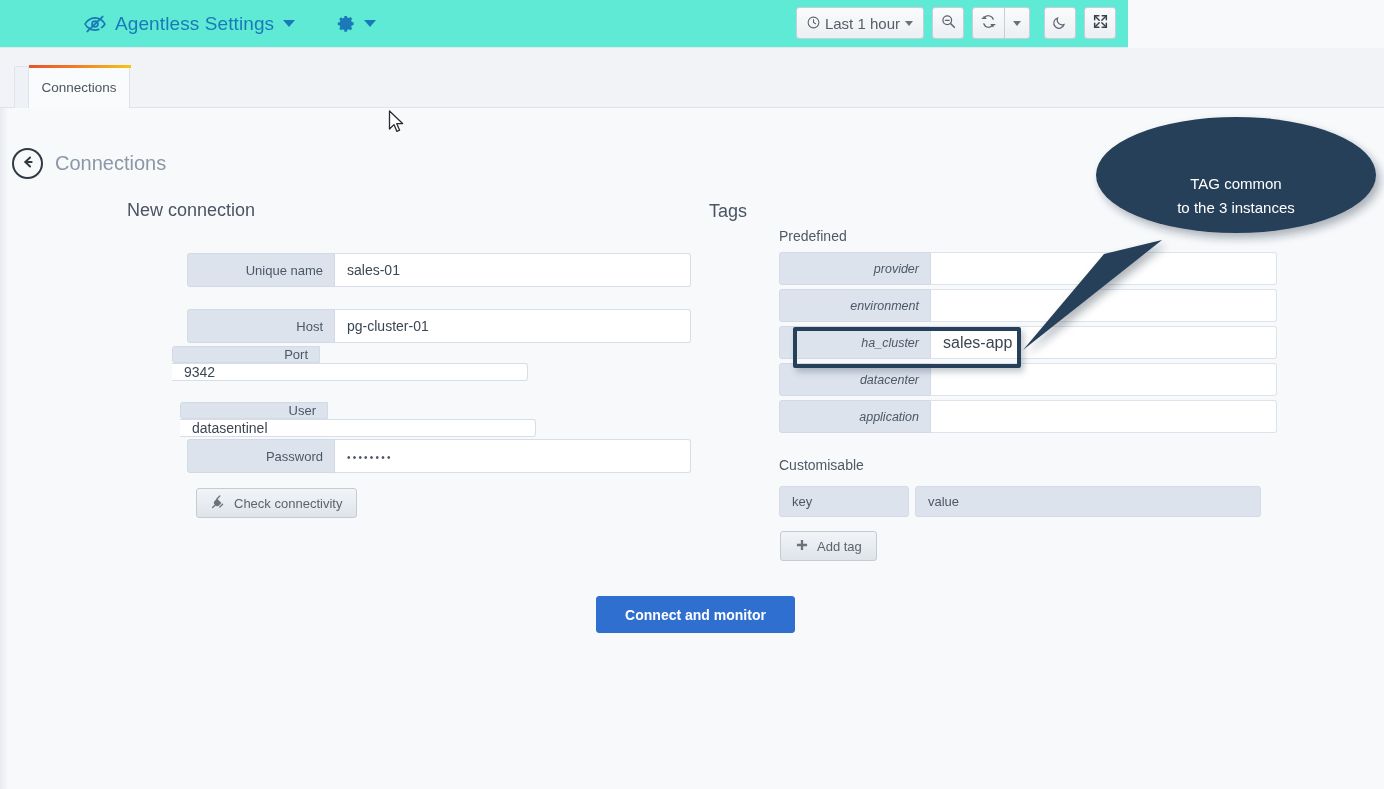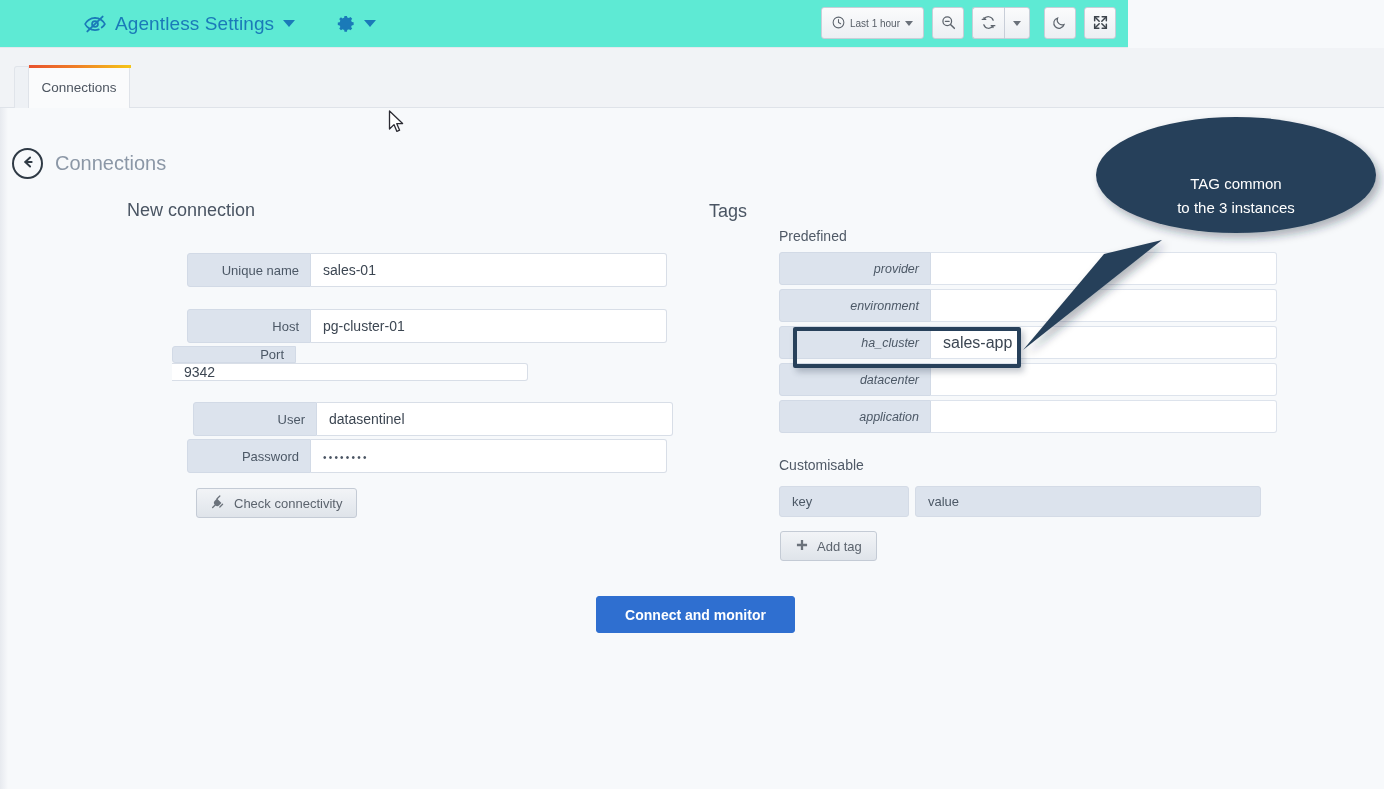--- a/index.html
+++ b/index.html
@@ -25,21 +25,21 @@
   .caret-down {
     width: 0; height: 0; border-left: 6px solid transparent; border-right: 6px solid transparent;
     border-top: 7px solid #1a7ab8;
   }
   .gear-group { display: flex; align-items: center; gap: 8px; margin-left: 42px; cursor: pointer; }
   .gear-icon { width: 19px; height: 19px; display: block; }
 
   .tools { position: absolute; right: 12px; top: 7px; display: flex; align-items: center; gap: 0; }
   .tbtn {
     height: 32px; background: linear-gradient(#fbfbfc, #eceff3);
-    border: 1px solid #c8ced8; color: #565d66; font-size: 10px;
+    border: 1px solid #c8ced8; color: #565d66; font-size: 15px;
     display: flex; align-items: center; justify-content: center;
     padding: 0 10px; border-radius: 3px; cursor: pointer; gap: 5px;
     white-space: nowrap;
   }
   .tgap { width: 8px; }
   .tgap-lg { width: 14px; }
   .tgroup { display: flex; }
   .tgroup .tbtn { border-radius: 0; border-right-width: 0; }
   .tgroup .tbtn:first-child { border-radius: 3px 0 0 3px; }
   .tgroup .tbtn:last-child { border-radius: 0 3px 3px 0; border-right-width: 1px; }
@@ -82,21 +82,21 @@
     width: 31px; height: 31px; border: 2px solid #2f3a45; border-radius: 50%;
     display: flex; align-items: center; justify-content: center; cursor: pointer; background: transparent;
   }
   .crumb-title { font-size: 20px; color: #8b97a6; font-weight: 400; }
 
   .section-title { position: absolute; font-size: 18px; color: #4a5563; font-weight: 400; }
 
   
   .frow { position: absolute; display: flex; height: 34px; }
   .flabel {
-    width: 124px; background: #dce3ed; border: 1px solid #d2dae6; border-radius: 3px 0 0 3px;
+    width: 148px; background: #dce3ed; border: 1px solid #d2dae6; border-radius: 3px 0 0 3px;
     display: flex; align-items: center; justify-content: flex-end;
     padding-right: 11px; font-size: 13px; color: #4c5866;
   }
   .finput {
     width: 356px; background: #ffffff; border: 1px solid #d8dee7; border-left: none;
     border-radius: 0 3px 3px 0; display: flex; align-items: center;
     padding-left: 12px; font-size: 14px; color: #3c4652; cursor: text;
   }
   .finput.pwd { font-size: 10px; letter-spacing: 2.2px; color: #4a5462; padding-top: 2px;}
 
@@ -279,21 +279,21 @@
     <div class="frow" style="left:187px; top:201px;">
       <div class="flabel">Host</div>
       <div class="finput">pg-cluster-01</div>
     </div>
 
     <div class="frow" style="left:172px; top:238px;flex-direction:column;">
       <div class="flabel">Port</div>
       <div class="finput">9342</div>
     </div>
 
-    <div class="frow" style="left:193px; top:294px;">
+    <div class="frow" style="left:180px; top:294px;flex-direction:column;">
       <div class="flabel">User</div>
       <div class="finput">datasentinel</div>
     </div>
 
     <div class="frow" style="left:187px; top:331px;">
       <div class="flabel">Password</div>
       <div class="finput pwd">••••••••</div>
     </div>
 
     <div class="gbtn" style="left:196px; top:380px;">

